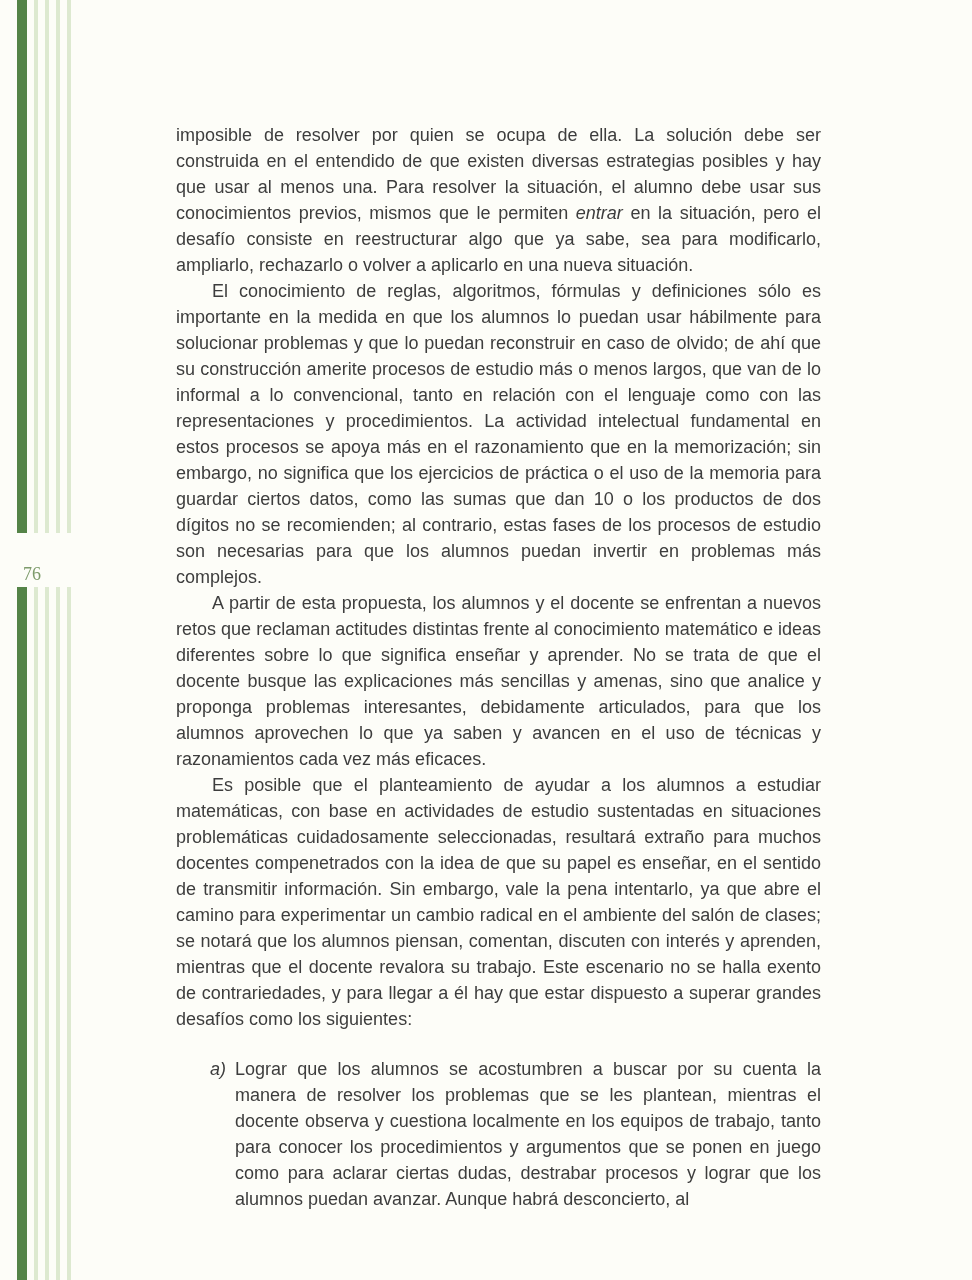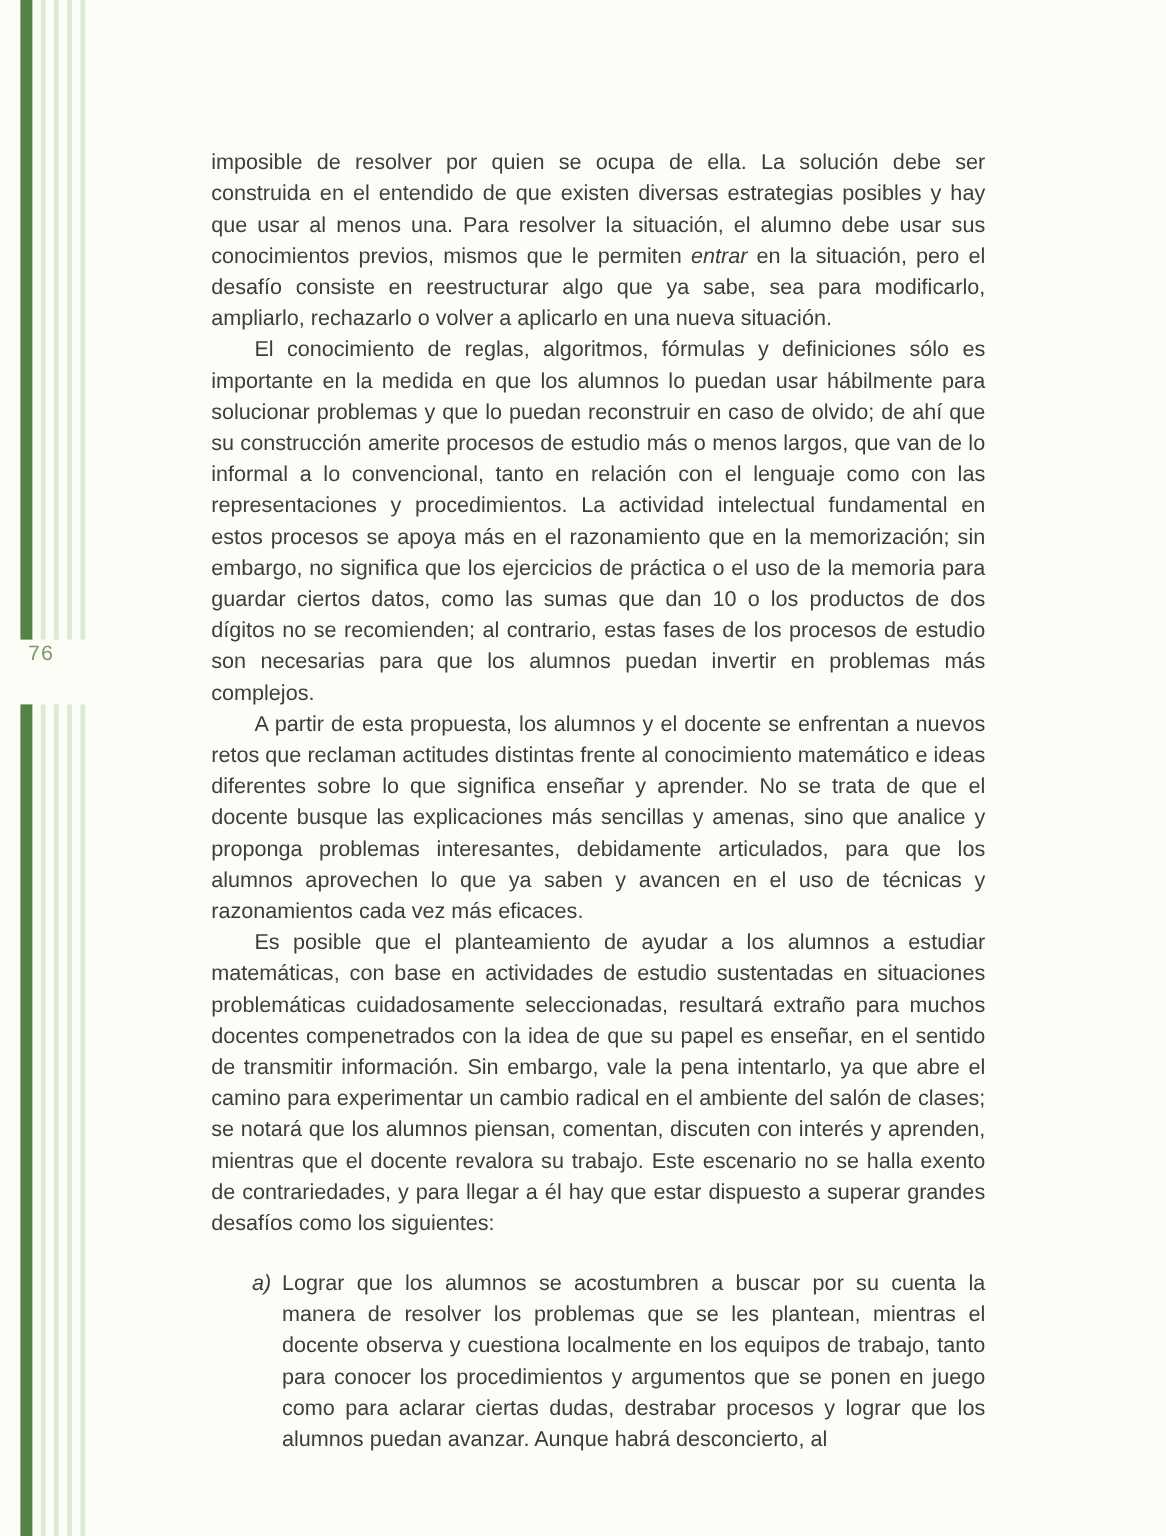--- a/index.html
+++ b/index.html
@@ -29,22 +29,22 @@
   .stripe.l1 { left: 34px; }
   .stripe.l2 { left: 45px; }
   .stripe.l3 { left: 56px; }
   .stripe.l4 { left: 67px; }
   .stripe.top { top: 0; height: 533px; }
   .stripe.bottom { top: 587px; height: 693px; }
 
   .page-number {
     position: absolute;
     left: 23px;
-    top: 536px;
-    font-family: Liberation Mono, monospace;
+    top: 564px;
+    font-family: Liberation Serif, serif;
     font-size: 18px;
     color: var(--page-number, #7d9b6b);
   }
 
   .text-block {
     position: absolute;
     left: 176px;
     top: 122px;
     width: 645px;
     font-size: 18px;

